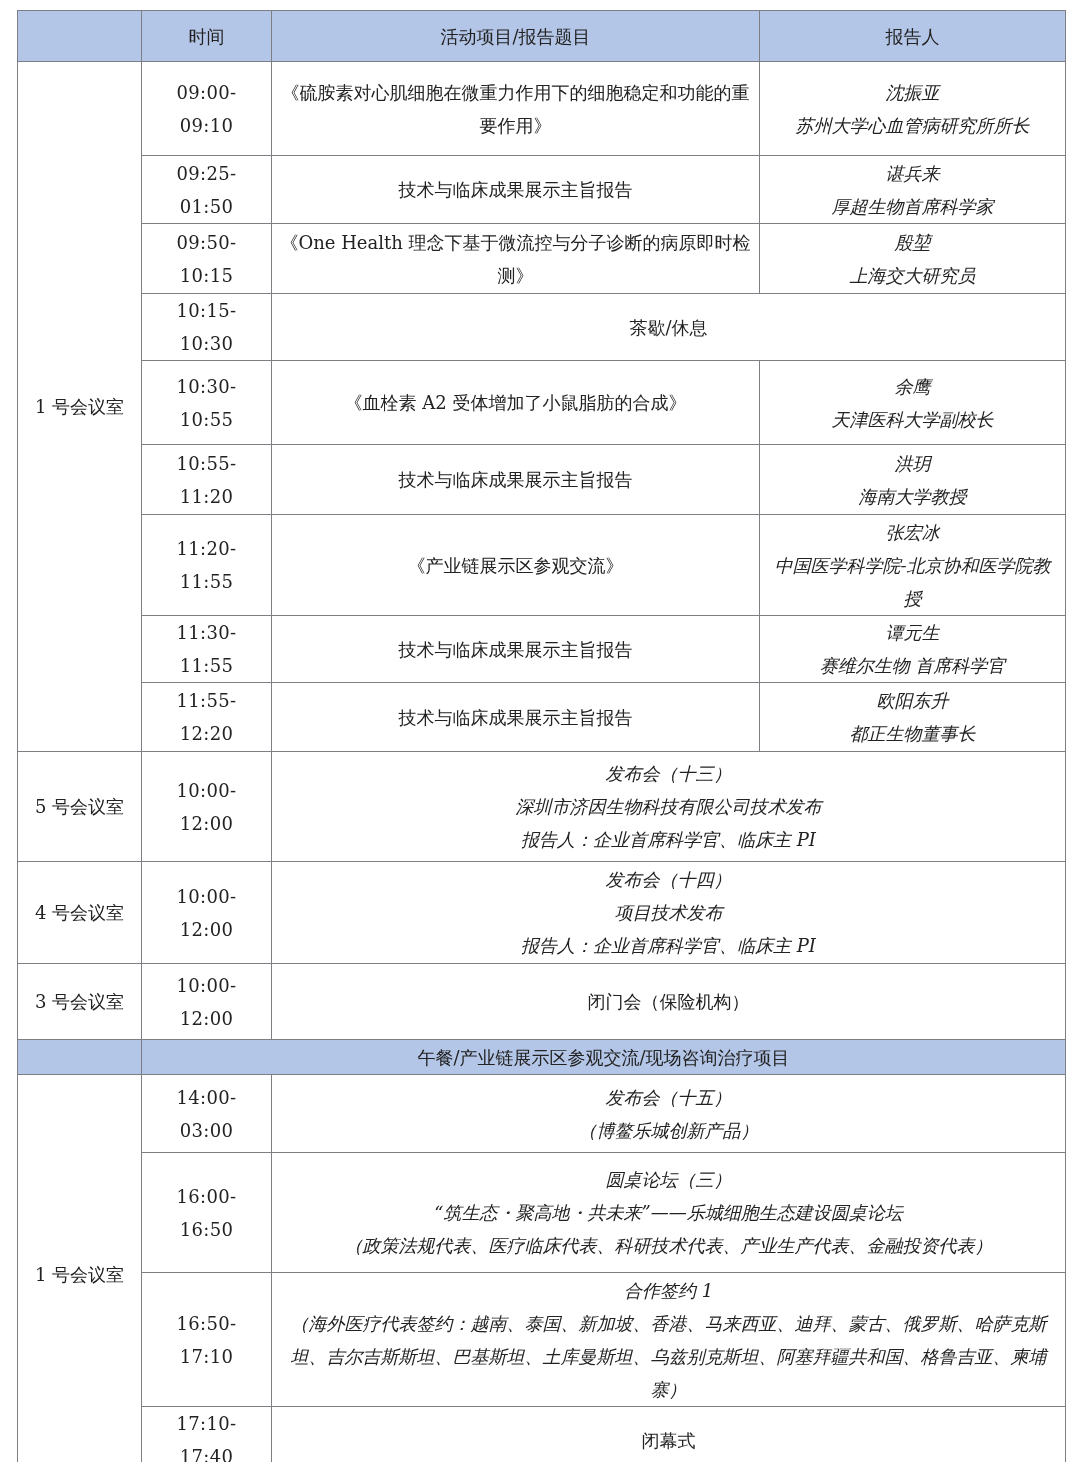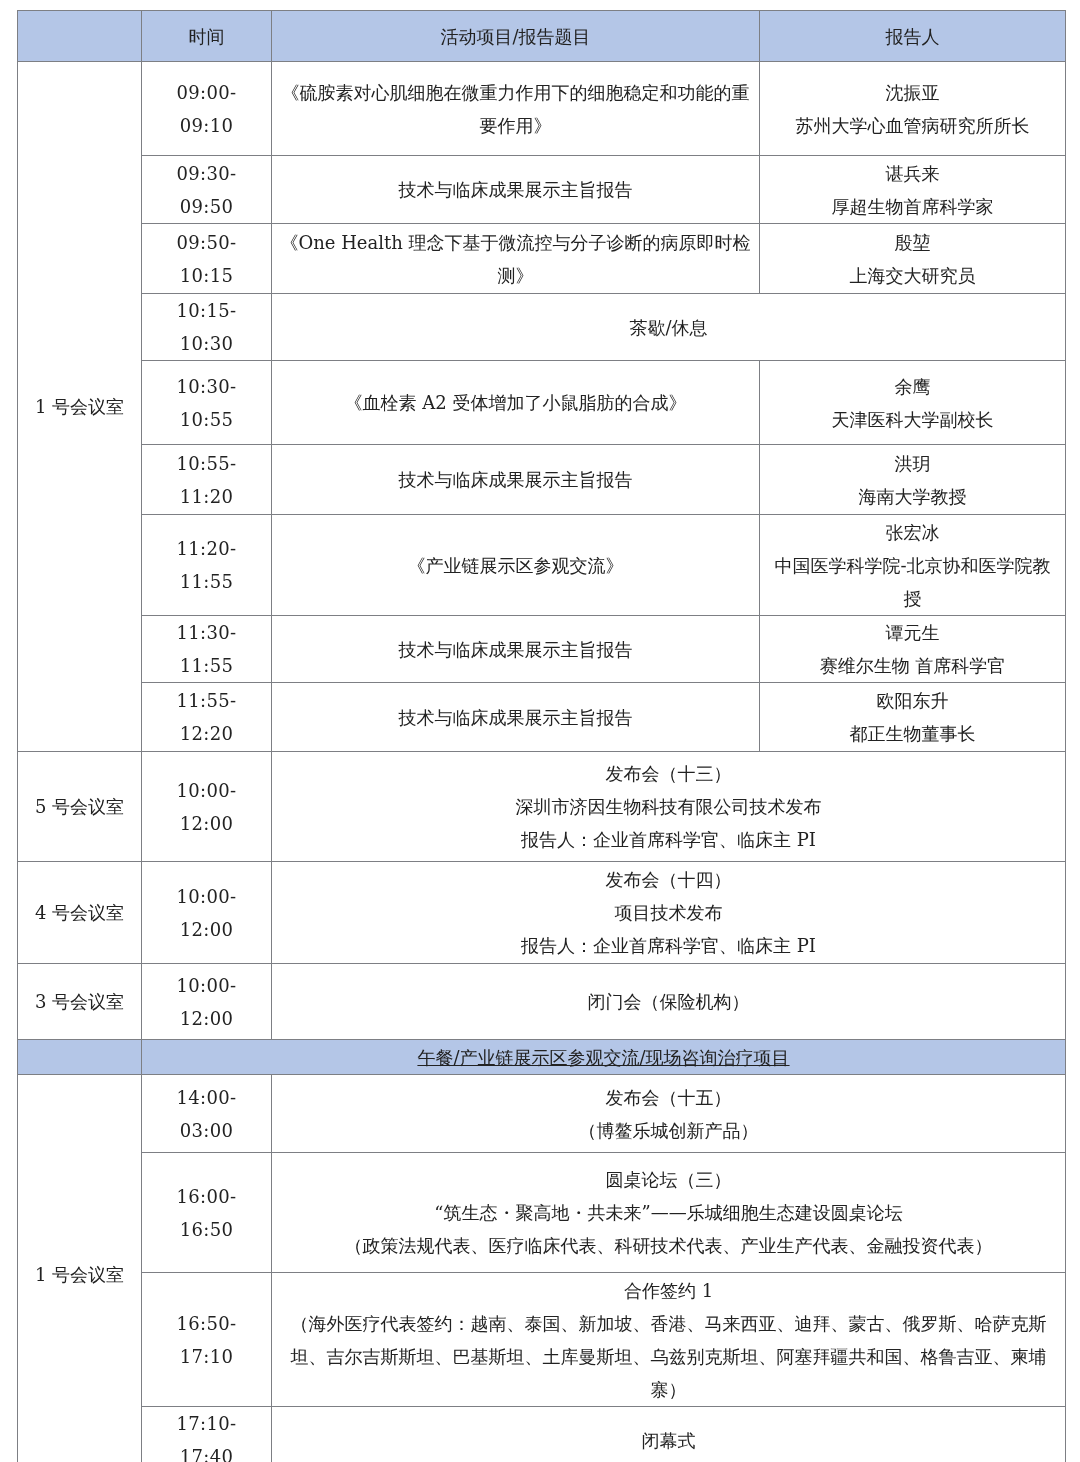--- a/index.html
+++ b/index.html
@@ -13,23 +13,23 @@
     }
     table.agenda td, table.agenda th {
       border: 1.5px solid #7d7f84;
       text-align: center;
       vertical-align: middle;
       padding: 0 8px;
       line-height: 33px;
       font-weight: normal;
     }
     .hdr th { background: #b4c6e7; height: 50px; font-weight: bold; margin-top: 19px; }
-    .band td { background: #b4c6e7; text-decoration: underline; }
+    .band td { background: #b4c6e7; }
     .time { letter-spacing: 0.3px; }
-    .line { display: block; }
+    .line { display: block; font-style: italic; }
     .wrap { line-height: 33px; }
   </style>
 </head>
 <body>
 
 <table class="agenda">
   <colgroup>
     <col style="width:124px">
     <col style="width:130px">
     <col style="width:488px">
@@ -46,21 +46,21 @@
   <tr style="height:94px">
     <td rowspan="9">1 号会议室</td>
     <td class="time">09:00-09:10</td>
     <td class="wrap">《硫胺素对心肌细胞在微重力作用下的细胞稳定和功能的重要作用》</td>
     <td>
           <span class="line">沈振亚</span>
           <span class="line">苏州大学心血管病研究所所长</span>
         </td>
   </tr>
   <tr style="height:68px">
-    <td class="time">09:30-09:50</td>
+    <td class="time">09:25-01:50</td>
     <td>技术与临床成果展示主旨报告</td>
     <td>
           <span class="line">谌兵来</span>
           <span class="line">厚超生物首席科学家</span>
         </td>
   </tr>
   <tr style="height:70px">
     <td class="time">09:50-10:15</td>
     <td class="wrap">《One Health 理念下基于微流控与分子诊断的病原即时检测》</td>
     <td>

